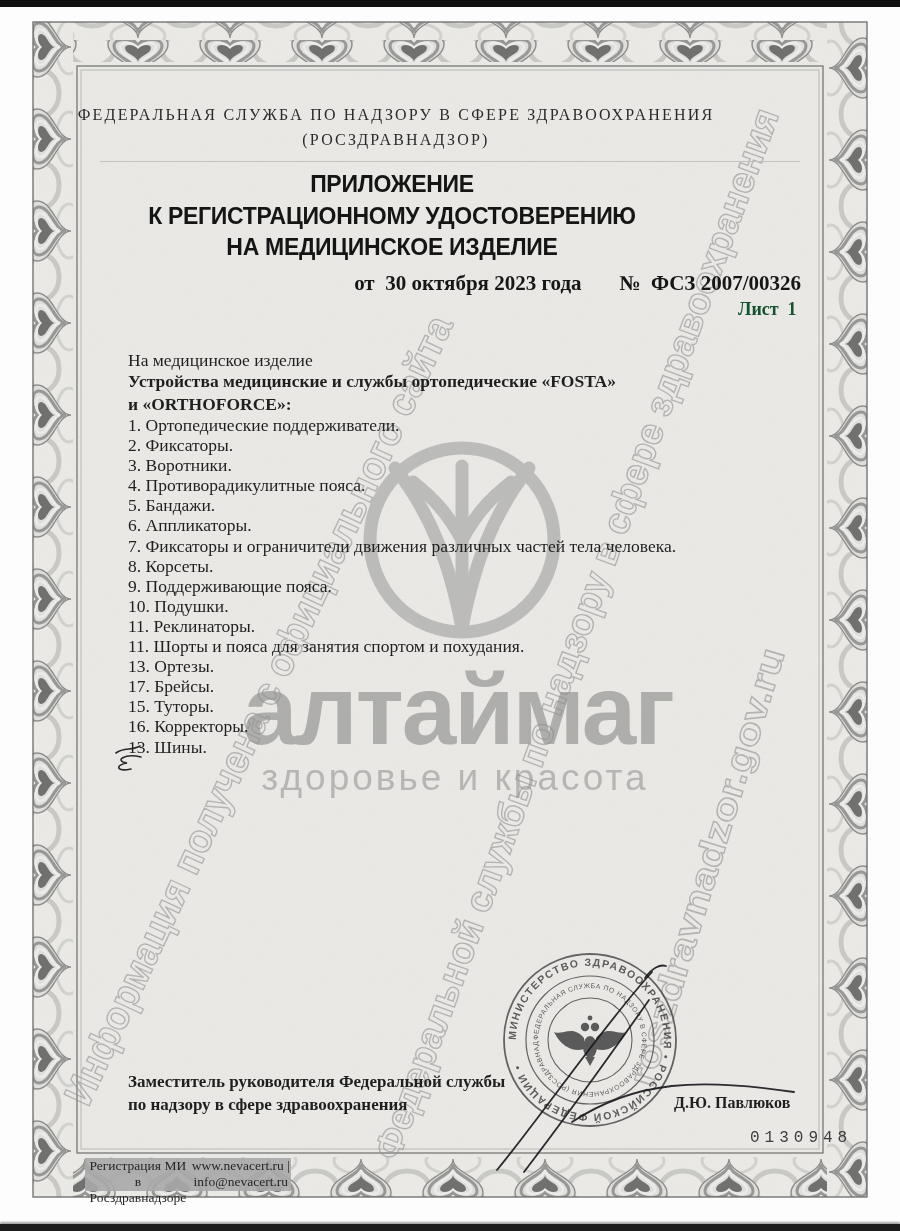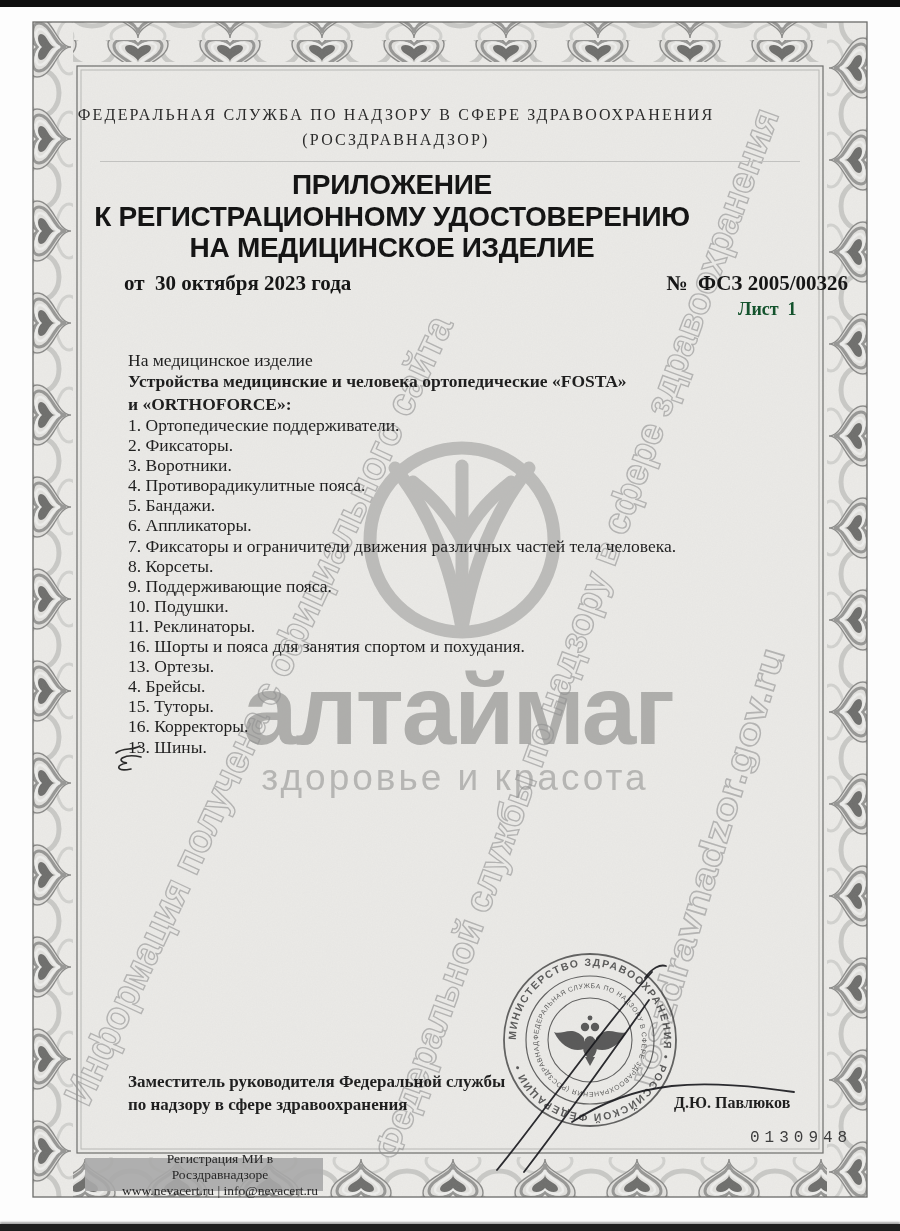--- a/index.html
+++ b/index.html
@@ -6,31 +6,31 @@
   body{width:900px;height:1231px;background:#ffffff;font-family:"Liberation Serif",serif;}
   .page{position:relative;width:900px;height:1231px;background:#fdfdfd;overflow:hidden;}
   .scan-bar-top{position:absolute;left:0;top:0;width:900px;height:7px;background:#101010;}
   .scan-bar-bottom{position:absolute;left:0;bottom:0;width:900px;height:7px;background:#1d1d1d;box-shadow:0 -2px 2px rgba(80,80,80,.5);}
   .cert-bg{position:absolute;left:33px;top:22px;width:834px;height:1175px;background:#ebeae7;}
   svg.layer{position:absolute;left:0;top:0;width:900px;height:1231px;pointer-events:none;}
   .txt{position:absolute;color:#1f1f1f;}
   .pre{white-space:pre;}
   .agency{left:77px;top:102px;width:638px;text-align:center;font-size:16px;letter-spacing:2.2px;color:#2b2b2b;line-height:25px;}
   .rule{position:absolute;left:100px;top:161px;width:700px;height:1px;background:#c2c2c0;}
-  .title{left:77px;top:169px;width:630px;text-align:center;font-family:"Liberation Sans",sans-serif;font-weight:bold;font-size:28px;line-height:31.5px;color:#151515;letter-spacing:-0.3px;}
-  .dateline{left:77px;top:271px;width:724px;display:flex;justify-content:space-between;gap:38px;font-weight:bold;font-size:21px;color:#161616;margin-left:47px;}
+  .title{left:77px;top:169px;width:630px;text-align:center;font-family:"Liberation Sans",sans-serif;font-weight:bold;font-size:23px;line-height:31.5px;color:#151515;letter-spacing:-0.3px;}
+  .dateline{left:77px;top:271px;width:724px;display:flex;justify-content:flex-end;gap:38px;font-weight:bold;font-size:21px;color:#161616;}
   .sheet{left:738px;top:299px;font-weight:bold;font-size:18px;color:#14532d;}
   .intro{left:128px;top:350px;font-size:17.5px;}
   .product{left:128px;top:370px;font-weight:bold;font-size:17.5px;line-height:22.5px;}
   .list{left:128px;top:415px;width:700px;font-size:17.5px;line-height:20.1px;}
   .sig-title{left:128px;top:1070px;font-weight:bold;font-size:17px;line-height:23px;}
   .sig-name{left:674px;top:1094px;font-weight:bold;font-size:16px;}
   .serial{left:750px;top:1129px;font-family:"Liberation Mono",monospace;font-size:16px;letter-spacing:5px;color:#3d3d3d;}
   .footer-box{position:absolute;left:85px;top:1158px;width:206px;height:33px;background:rgba(168,168,168,.9);
-    display:flex;flex-direction:column;justify-content:center;text-align:center;z-index:30;padding-left:32px;}
+    display:flex;flex-direction:row;justify-content:center;text-align:center;z-index:30;}
   .footer-box div{font-size:13.5px;line-height:16px;color:#262626;}
 </style>
 </head>
 <body>
 
 <div class="page">
 
   <div class="scan-bar-top"></div>
   <div class="scan-bar-bottom"></div>
   <div class="cert-bg"></div>
@@ -97,44 +97,44 @@
     <div class="pre">(РОСЗДРАВНАДЗОР)</div>
   </div>
   <div class="rule"></div>
   <div class="txt title">
     <div class="pre">ПРИЛОЖЕНИЕ</div>
     <div class="pre">К РЕГИСТРАЦИОННОМУ УДОСТОВЕРЕНИЮ</div>
     <div class="pre">НА МЕДИЦИНСКОЕ ИЗДЕЛИЕ</div>
   </div>
   <div class="txt dateline">
     <span class="pre">от  30 октября 2023 года</span>
-    <span class="pre">№  ФСЗ 2005/00326</span>
+    <span class="pre">№  ФСЗ 2007/00326</span>
   </div>
   <div class="txt sheet pre">Лист  1</div>
 
   <div class="txt intro">На медицинское изделие</div>
   <div class="txt product">
-    <div class="pre">Устройства медицинские и человека ортопедические «FOSTA»</div>
+    <div class="pre">Устройства медицинские и службы ортопедические «FOSTA»</div>
     <div class="pre">и «ORTHOFORCE»:</div>
   </div>
   <div class="txt list">
     <div>1. Ортопедические поддерживатели.</div>
     <div>2. Фиксаторы.</div>
     <div>3. Воротники.</div>
     <div>4. Противорадикулитные пояса.</div>
     <div>5. Бандажи.</div>
     <div>6. Аппликаторы.</div>
     <div>7. Фиксаторы и ограничители движения различных частей тела человека.</div>
     <div>8. Корсеты.</div>
     <div>9. Поддерживающие пояса.</div>
     <div>10. Подушки.</div>
     <div>11. Реклинаторы.</div>
-    <div>16. Шорты и пояса для занятия спортом и похудания.</div>
+    <div>11. Шорты и пояса для занятия спортом и похудания.</div>
     <div>13. Ортезы.</div>
-    <div>4. Брейсы.</div>
+    <div>17. Брейсы.</div>
     <div>15. Туторы.</div>
     <div>16. Корректоры.</div>
     <div>13. Шины.</div>
   </div>
 
   <div class="txt sig-title">
     <div class="pre">Заместитель руководителя Федеральной службы</div>
     <div class="pre">по надзору в сфере здравоохранения</div>
   </div>
   <div class="txt sig-name">Д.Ю. Павлюков</div>

